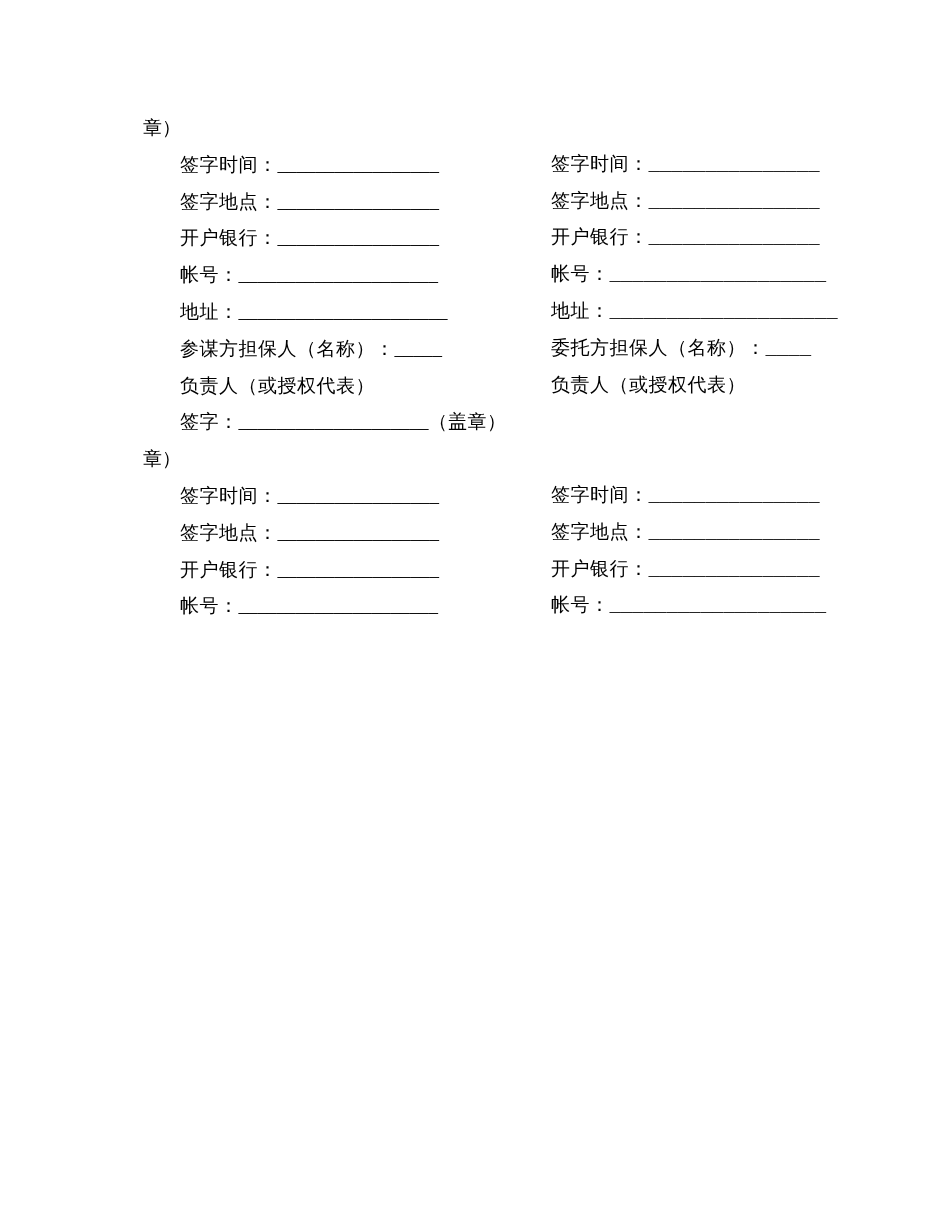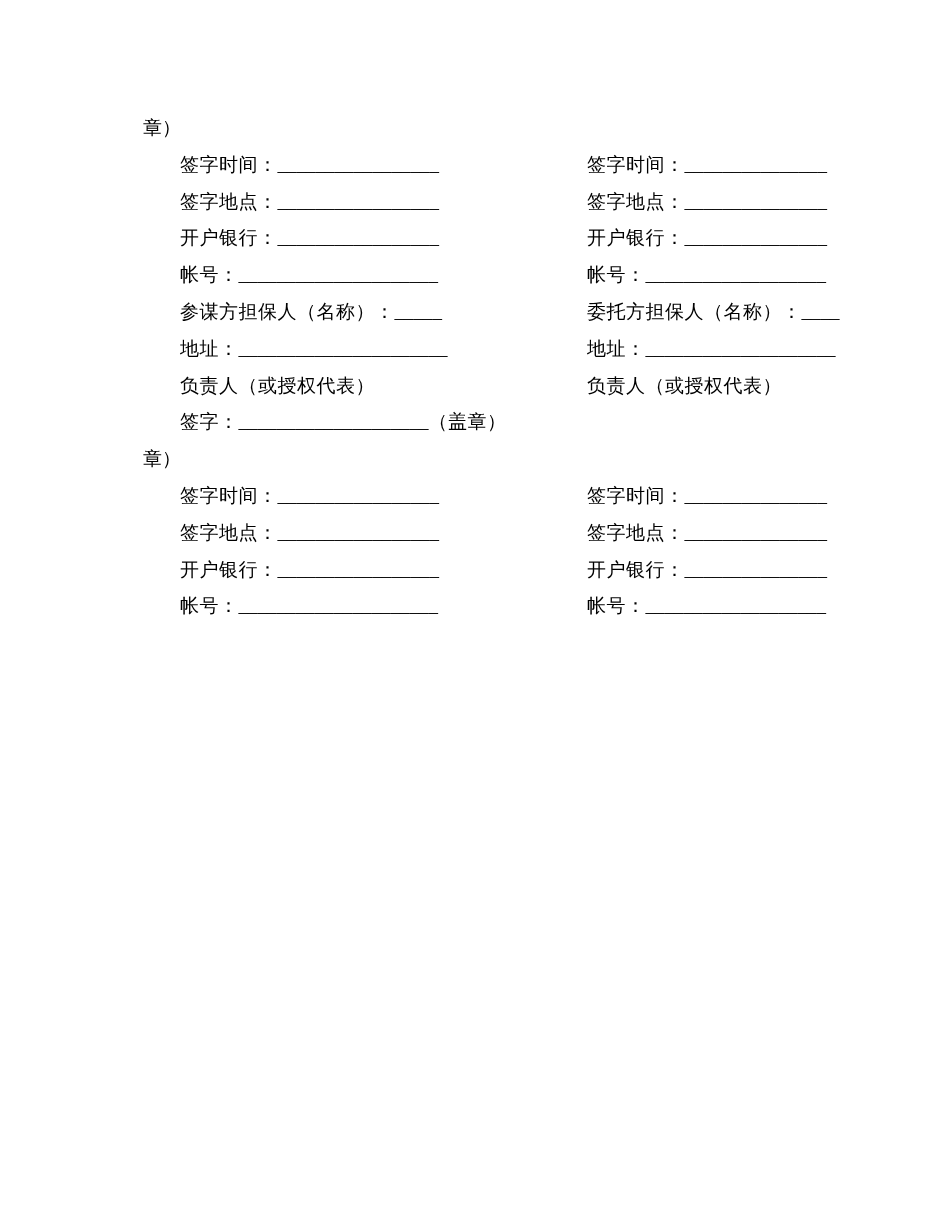--- a/index.html
+++ b/index.html
@@ -12,23 +12,23 @@
     font-size: 19px;
     overflow: hidden;
   }
   .doc { padding-top: 110px; }
   .line {
     height: 36.8px;
     line-height: 36.8px;
     white-space: nowrap;
   }
   .cont { padding-left: 143px; }
-  .fields { display: flex; gap: 36px; }
+  .fields { display: flex; }
   .cell-left { margin-left: 180px; width: 371px; }
-  .cell-right { flex: 1; }
+  .cell-right { flex: 1; font-family: Liberation Mono, monospace; }
   .lbl { letter-spacing: 0.5px; }
   .fill { letter-spacing: 0; }
   .sfx { letter-spacing: 0.5px; }
 </style>
 </head>
 <body>
 
 <div class="doc">
 
   <div class="line cont">章）</div>
@@ -47,27 +47,27 @@
     <div class="cell-left"><span class="lbl">开户银行：</span><span class="fill">_________________</span></div>
     <div class="cell-right"><span class="lbl">开户银行：</span><span class="fill">_______________</span></div>
   </div>
 
   <div class="line fields">
     <div class="cell-left"><span class="lbl">帐号：</span><span class="fill">_____________________</span></div>
     <div class="cell-right"><span class="lbl">帐号：</span><span class="fill">___________________</span></div>
   </div>
 
   <div class="line fields">
-    <div class="cell-left"><span class="lbl">参谋方担保人（名称）：</span><span class="fill">_____</span></div>
-    <div class="cell-right"><span class="lbl">委托方担保人（名称）：</span><span class="fill">____</span></div>
+    <div class="cell-left"><span class="lbl">地址：</span><span class="fill">______________________</span></div>
+    <div class="cell-right"><span class="lbl">地址：</span><span class="fill">____________________</span></div>
   </div>
 
   <div class="line fields">
-    <div class="cell-left"><span class="lbl">地址：</span><span class="fill">______________________</span></div>
-    <div class="cell-right"><span class="lbl">地址：</span><span class="fill">____________________</span></div>
+    <div class="cell-left"><span class="lbl">参谋方担保人（名称）：</span><span class="fill">_____</span></div>
+    <div class="cell-right"><span class="lbl">委托方担保人（名称）：</span><span class="fill">____</span></div>
   </div>
 
   <div class="line fields">
     <div class="cell-left"><span class="lbl">负责人（或授权代表）</span></div>
     <div class="cell-right"><span class="lbl">负责人（或授权代表）</span></div>
   </div>
 
   <div class="line fields">
     <div class="cell-left"><span class="lbl">签字：</span><span class="fill">____________________</span><span class="sfx">（盖章）</span></div>
   </div>

